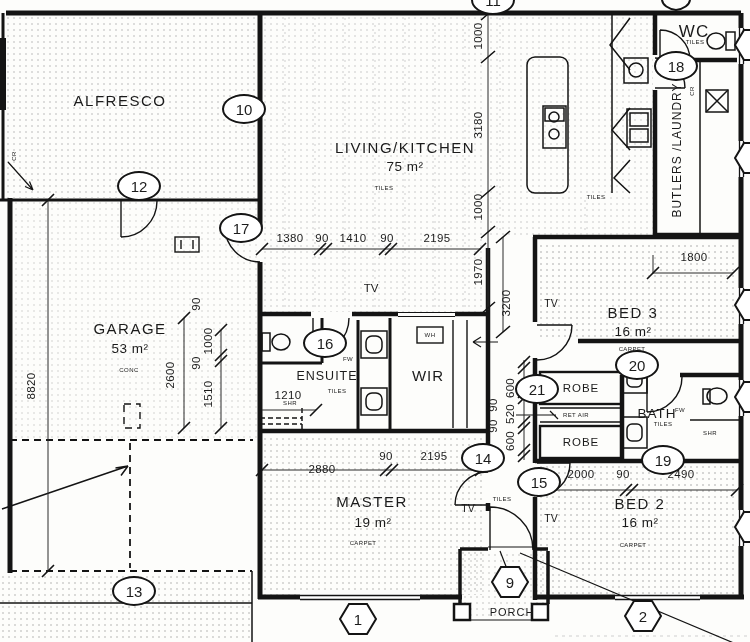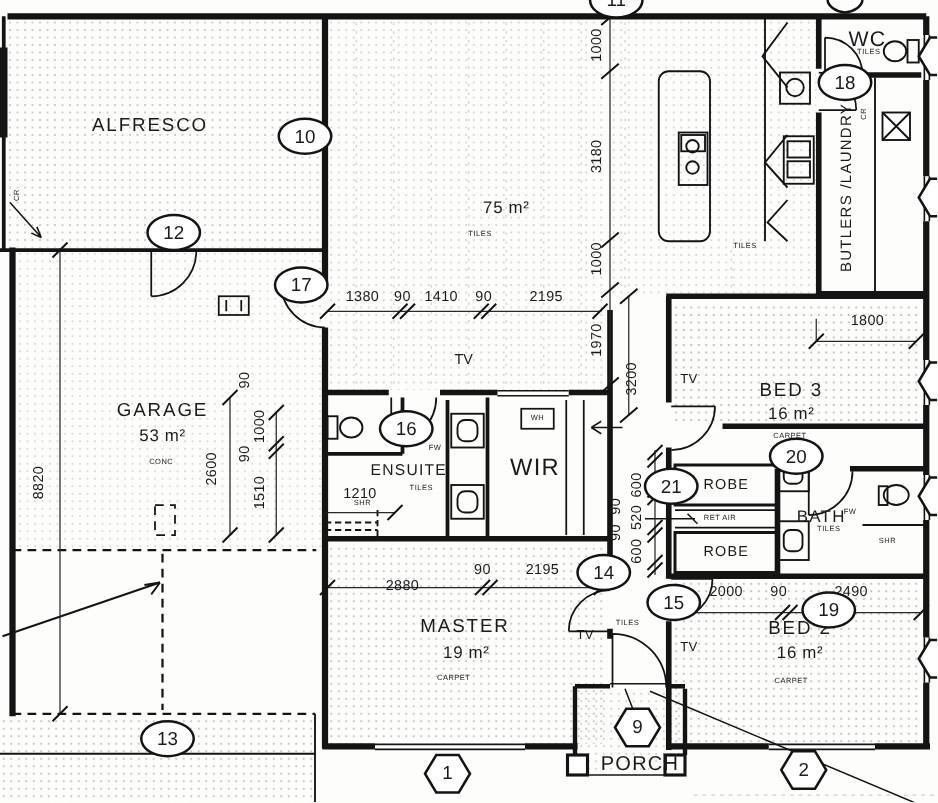--- a/index.html
+++ b/index.html
@@ -199,43 +199,44 @@
       <polygon points="735,45 744,30 762,30 771,45 762,60 744,60"></polygon>
       <polygon points="735,158 744,143 762,143 771,158 762,173 744,173"></polygon>
       <polygon points="735,305 744,290 762,290 771,305 762,320 744,320"></polygon>
       <polygon points="735,397 744,382 762,382 771,397 762,412 744,412"></polygon>
       <polygon points="735,527 744,512 762,512 771,527 762,542 744,542"></polygon>
       <path d="M690,0 A17,11 0 0 1 676,10 A17,11 0 0 1 662,0" fill="none"></path>
     </g>
   </svg>
 
   <div class="t room" style="left:120px;top:100px;">ALFRESCO</div>
+  <div class="t room" style="left:405px;top:147px;">LIVING/KITCHEN</div>
   <div class="t area" style="left:405px;top:166px;">75 m²</div>
   <div class="t tiny" style="left:384px;top:188px;">TILES</div>
   <div class="t room" style="left:130px;top:328px;">GARAGE</div>
   <div class="t area" style="left:130px;top:348px;">53 m²</div>
   <div class="t tiny" style="left:129px;top:370px;">CONC</div>
   <div class="t" style="left:327px;top:376px;font-size:12.5px;letter-spacing:1px;">ENSUITE</div>
   <div class="t tiny" style="left:337px;top:391px;">TILES</div>
-  <div class="t" style="left:428px;top:375px;font-size:19px;letter-spacing:1px;">WIR</div>
+  <div class="t" style="left:428px;top:375px;font-size:15px;letter-spacing:1px;">WIR</div>
   <div class="t room" style="left:372px;top:501px;">MASTER</div>
   <div class="t area" style="left:373px;top:522px;">19 m²</div>
   <div class="t tiny" style="left:363px;top:543px;">CARPET</div>
   <div class="t room" style="left:633px;top:312px;">BED 3</div>
   <div class="t area" style="left:633px;top:331px;">16 m²</div>
   <div class="t tiny" style="left:632px;top:349px;">CARPET</div>
   <div class="t room" style="left:640px;top:503px;">BED 2</div>
   <div class="t area" style="left:640px;top:522px;">16 m²</div>
   <div class="t tiny" style="left:633px;top:545px;">CARPET</div>
   <div class="t" style="left:657px;top:413px;font-size:13.5px;letter-spacing:1px;">BATH</div>
   <div class="t tiny" style="left:663px;top:424px;">TILES</div>
   <div class="t" style="left:694px;top:32px;font-size:17px;letter-spacing:1px;">WC</div>
   <div class="t tiny" style="left:695px;top:42px;">TILES</div>
   <div class="t vert" style="left:677px;top:150px;font-size:12px;position:absolute;z-index:4;">BUTLERS /LAUNDRY</div>
-  <div class="t" style="left:512px;top:612px;font-size:16px;letter-spacing:1px;">PORCH</div>
+  <div class="t" style="left:512px;top:612px;font-size:11px;letter-spacing:1px;">PORCH</div>
   <div class="t" style="left:581px;top:388px;font-size:11.5px;letter-spacing:1px;">ROBE</div>
   <div class="t" style="left:581px;top:442px;font-size:11.5px;letter-spacing:1px;">ROBE</div>
   <div class="t tiny" style="left:576px;top:415px;">RET AIR</div>
   <div class="t tiny" style="left:502px;top:499px;">TILES</div>
   <div class="t tiny" style="left:596px;top:197px;">TILES</div>
 
   <div class="t" style="left:371px;top:288px;font-size:11.5px;">TV</div>
   <div class="t" style="left:468px;top:508px;font-size:10.5px;">TV</div>
   <div class="t" style="left:551px;top:303px;font-size:10.5px;">TV</div>
   <div class="t" style="left:551px;top:518px;font-size:10.5px;">TV</div>
@@ -283,21 +284,21 @@
 
   <div class="marker" style="left:222px;top:94px;">10</div>
   <div class="marker" style="left:471px;top:-15px;">11</div>
   <div class="marker" style="left:117px;top:171px;">12</div>
   <div class="marker" style="left:112px;top:576px;">13</div>
   <div class="marker" style="left:461px;top:443px;">14</div>
   <div class="marker" style="left:517px;top:467px;">15</div>
   <div class="marker" style="left:303px;top:328px;">16</div>
   <div class="marker" style="left:219px;top:213px;">17</div>
   <div class="marker" style="left:654px;top:51px;">18</div>
-  <div class="marker" style="left:641px;top:445px;margin-top:28px;">19</div>
+  <div class="marker" style="left:641px;top:445px;">19</div>
   <div class="marker" style="left:615px;top:350px;">20</div>
   <div class="marker" style="left:515px;top:330px;margin-top:44px;">21</div>
 
   <div class="hexnum" style="left:358px;top:619px;">1</div>
   <div class="hexnum" style="left:643px;top:616px;">2</div>
   <div class="hexnum" style="left:510px;top:582px;">9</div>
 
 </div>
 
 </body></html>

